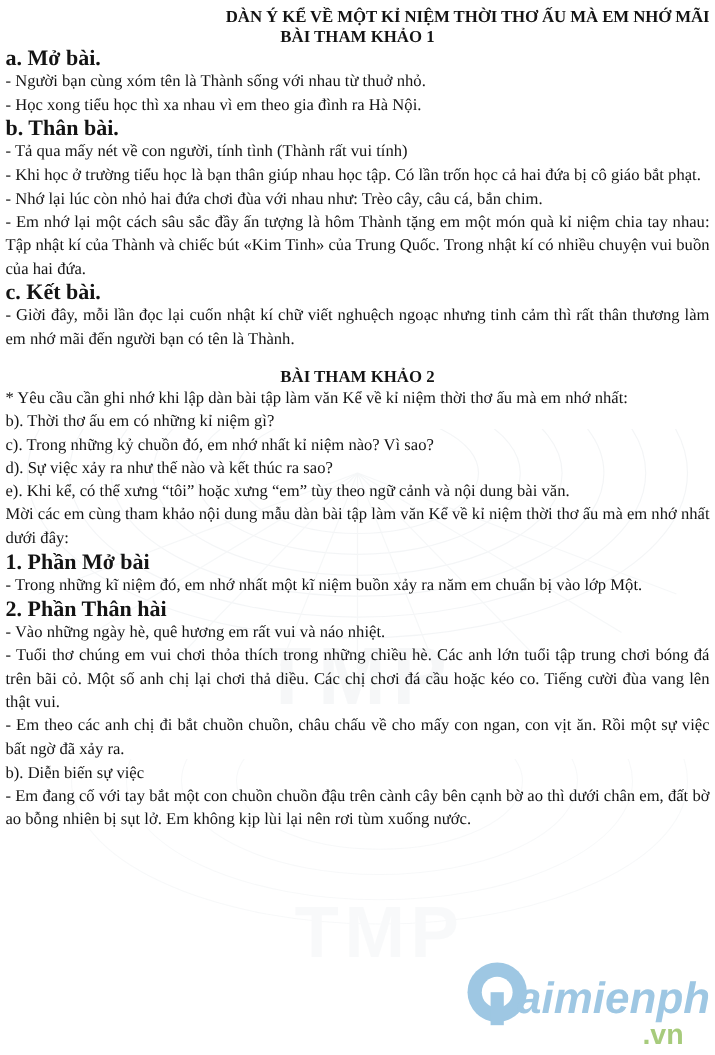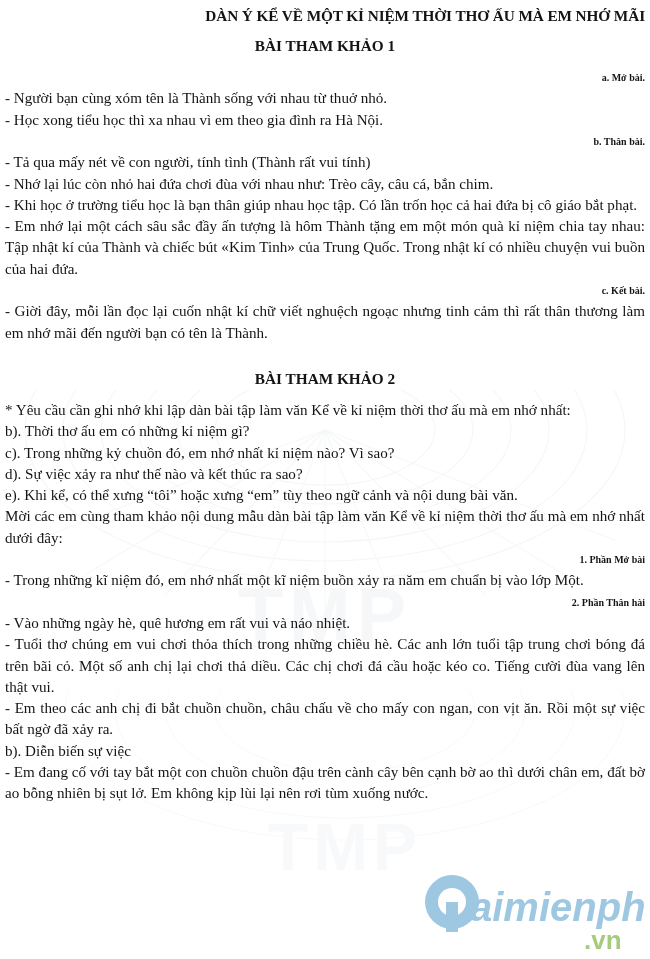--- a/index.html
+++ b/index.html
@@ -60,43 +60,43 @@
     text-align: right;
     margin: 4px 0 0 0;
     line-height: 1.18;
     letter-spacing: -0.1px;
   }
 
   h2.ref-title {
     font-size: 15.3px;
     font-weight: bold;
     text-align: center;
-    margin: 12px;
+    margin: 0;
     line-height: 1.18;
   }
   .ref-title-1 { margin-top: 17px; }
   .ref-title-2 { margin-top: 13px; }
 
   p.para {
     font-size: 15.1px;
     line-height: 21.3px;
     margin: 0;
     text-align: justify;
     text-justify: inter-word;
     -webkit-hyphens: none;
     hyphens: none;
   }
   p.para.nojust { text-align: left; }
 
   p.head {
-    font-size: 10px;
+    font-size: 20px;
     line-height: 21.3px;
     margin: 0;
     font-weight: bold;
-    text-align: right;
+    text-align: left;
   }
 
   .blank-line {
     height: 14px;
   }
 </style>
 </head>
 <body>
 
 <div class="page">
@@ -149,22 +149,22 @@
     <h1 class="doc-title">DÀN Ý KỂ VỀ MỘT KỈ NIỆM THỜI THƠ ẤU MÀ EM NHỚ MÃI</h1>
 
     <h2 class="ref-title ref-title-1">BÀI THAM KHẢO 1</h2>
 
     <p class="head">a. Mở bài.</p>
     <p class="para nojust">- Người bạn cùng xóm tên là Thành sống với nhau từ thuở nhỏ.</p>
     <p class="para nojust">- Học xong tiểu học thì xa nhau vì em theo gia đình ra Hà Nội.</p>
 
     <p class="head">b. Thân bài.</p>
     <p class="para nojust">- Tả qua mấy nét về con người, tính tình (Thành rất vui tính)</p>
+    <p class="para">- Khi học ở trường tiểu học là bạn thân giúp nhau học tập. Có lần trốn học cả hai đứa bị cô giáo bắt phạt.</p>
     <p class="para nojust">- Nhớ lại lúc còn nhỏ hai đứa chơi đùa với nhau như: Trèo cây, câu cá, bắn chim.</p>
-    <p class="para">- Khi học ở trường tiểu học là bạn thân giúp nhau học tập. Có lần trốn học cả hai đứa bị cô giáo bắt phạt.</p>
     <p class="para">- Em nhớ lại một cách sâu sắc đầy ấn tượng là hôm Thành tặng em một món quà kỉ niệm chia tay nhau: Tập nhật kí của Thành và chiếc bút «Kim Tinh» của Trung Quốc. Trong nhật kí có nhiều chuyện vui buồn của hai đứa.</p>
 
     <p class="head">c. Kết bài.</p>
     <p class="para">- Giời đây, mỗi lần đọc lại cuốn nhật kí chữ viết nghuệch ngoạc nhưng tinh cảm thì rất thân thương làm em nhớ mãi đến người bạn có tên là Thành.</p>
 
     <div class="blank-line"></div>
 
     <h2 class="ref-title ref-title-2">BÀI THAM KHẢO 2</h2>
 
     <p class="para">* Yêu cầu cần ghi nhớ khi lập dàn bài tập làm văn Kể về kỉ niệm thời thơ ấu mà em nhớ nhất:</p>

